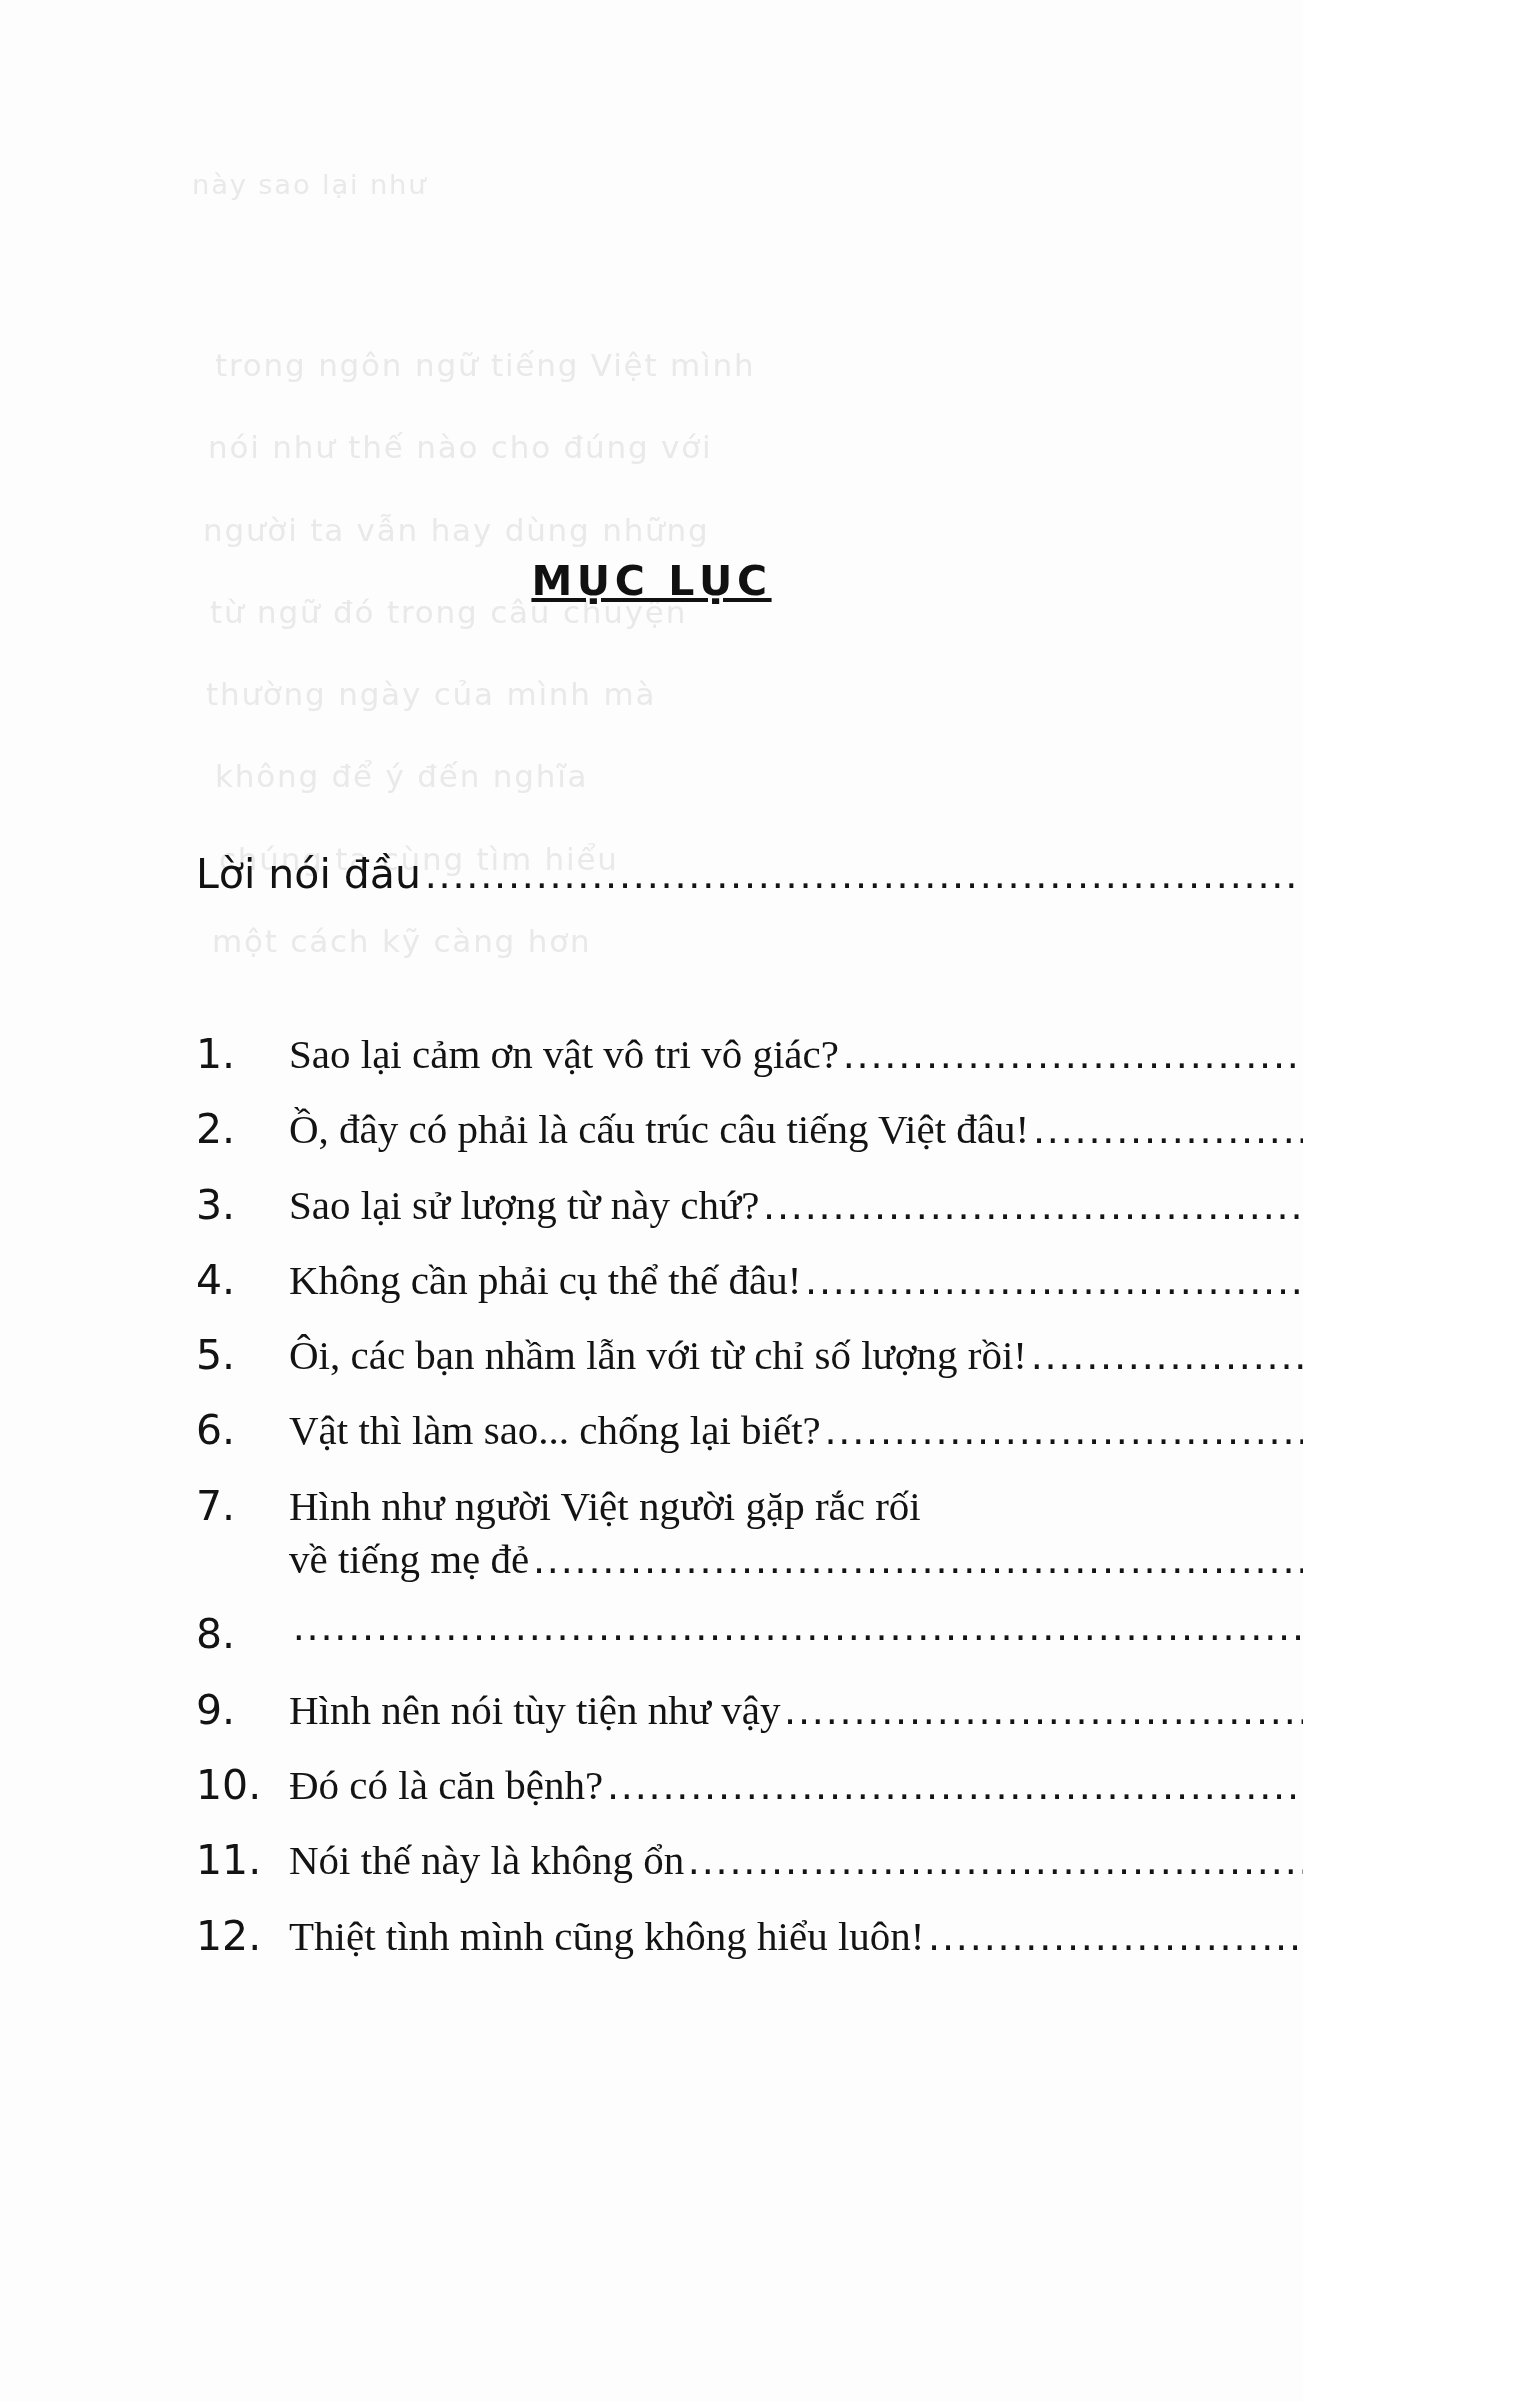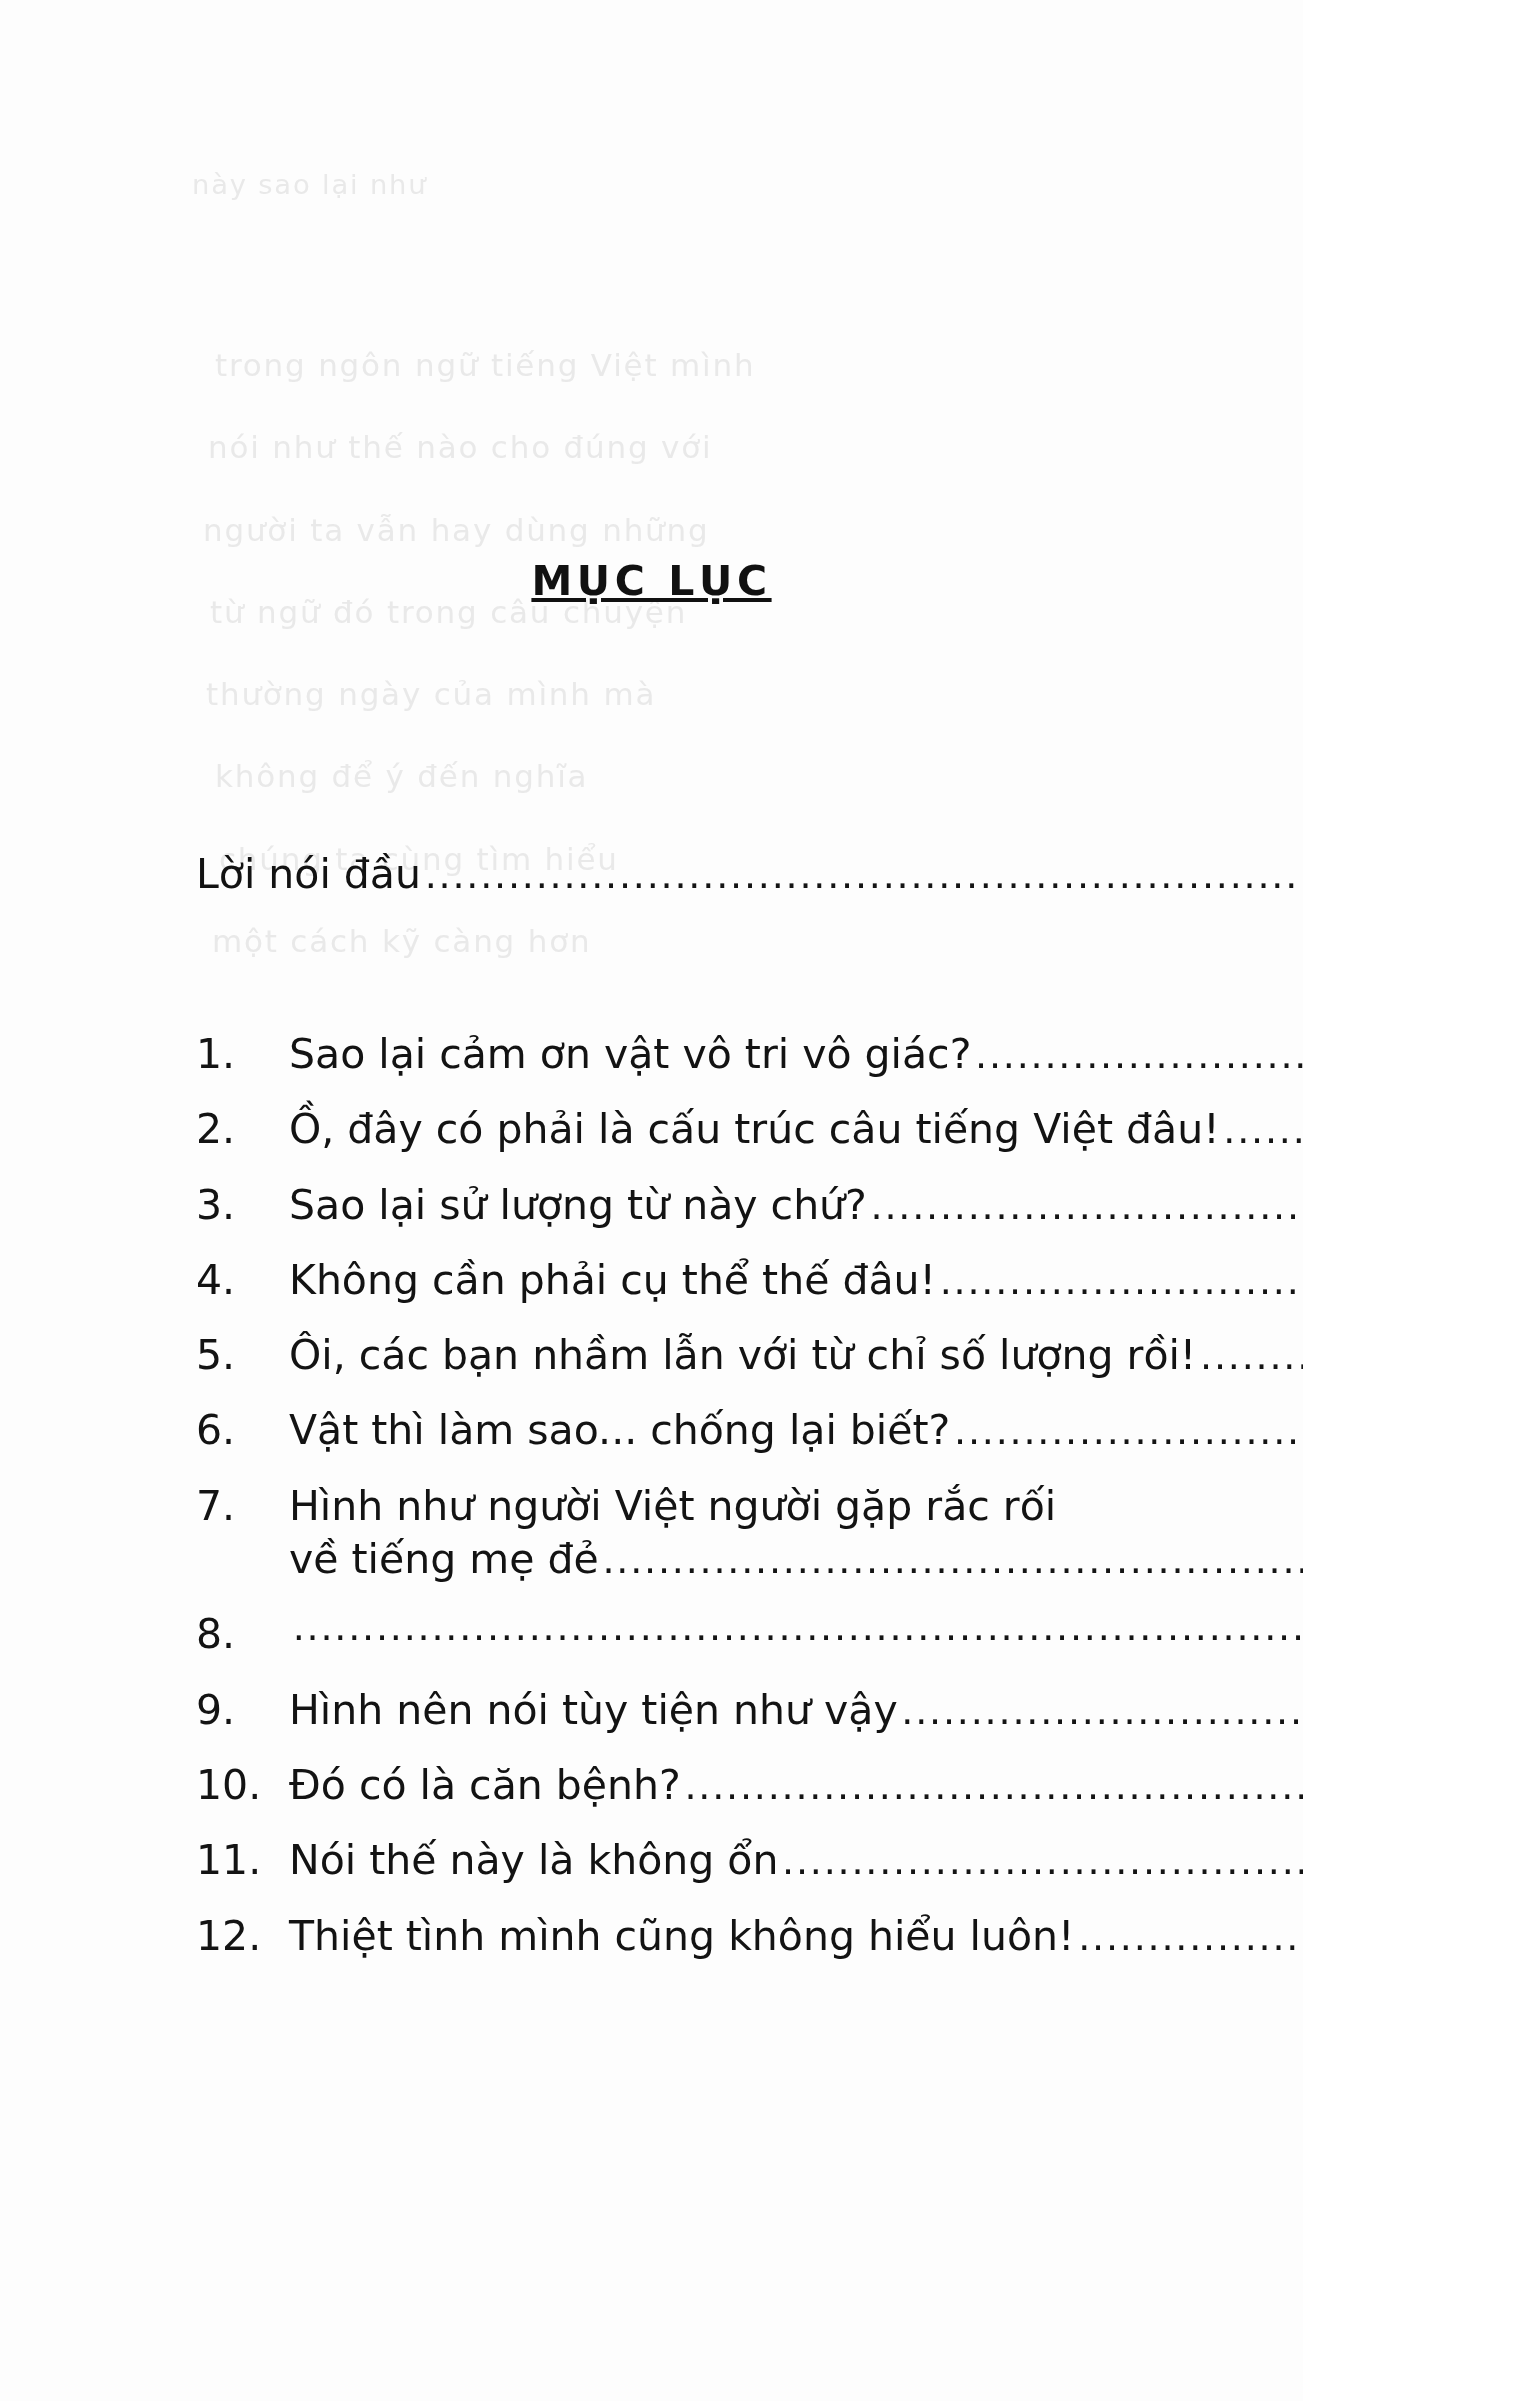--- a/index.html
+++ b/index.html
@@ -109,20 +109,21 @@
     flex-wrap: wrap;
     align-items: baseline;
   }
   .toc-line {
     width: 100%;
     display: flex;
     align-items: baseline;
   }
   .toc-label {
     white-space: nowrap;
+    font-family: Liberation Serif, serif;
   }
   .toc-extra-line {
     width: 100%;
     display: flex;
     align-items: baseline;
   }
 </style>
 </head>
 <body>
 

